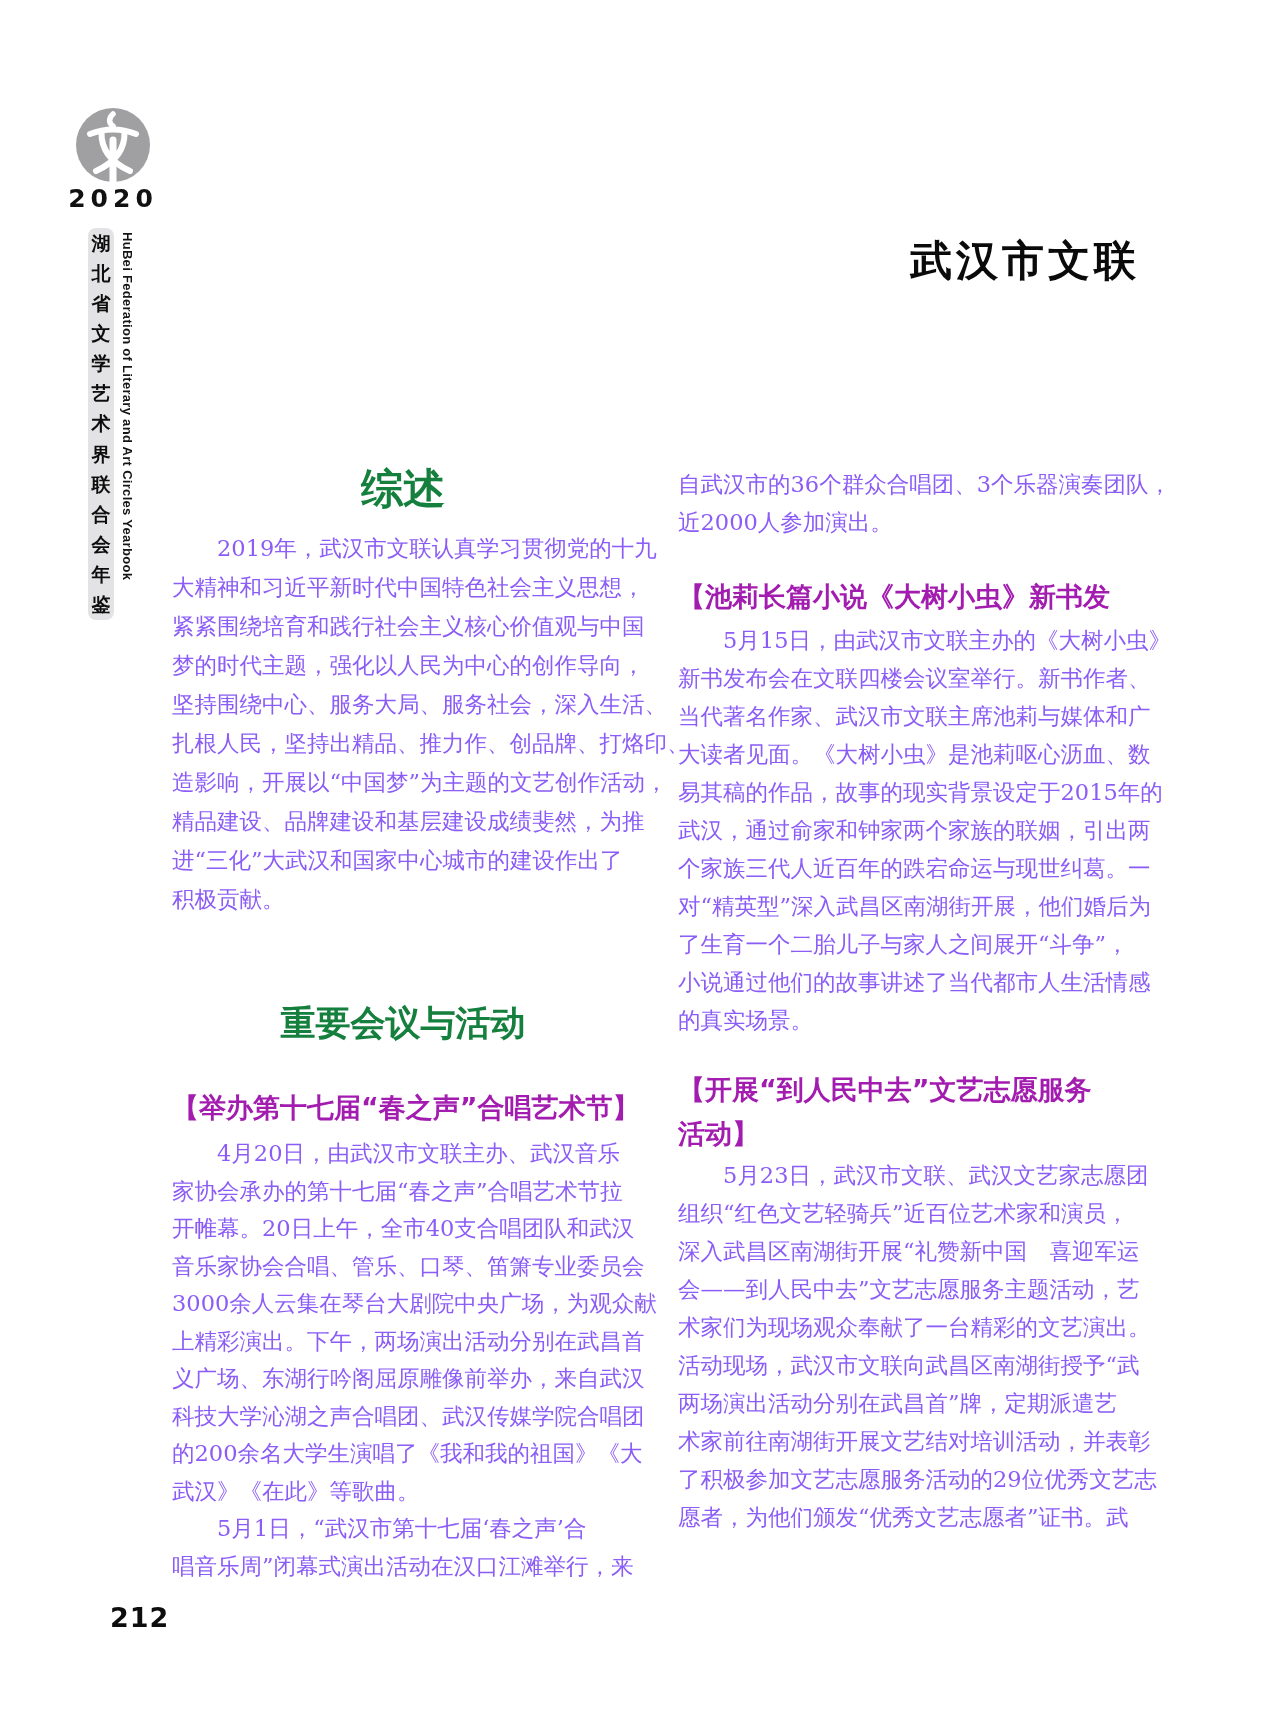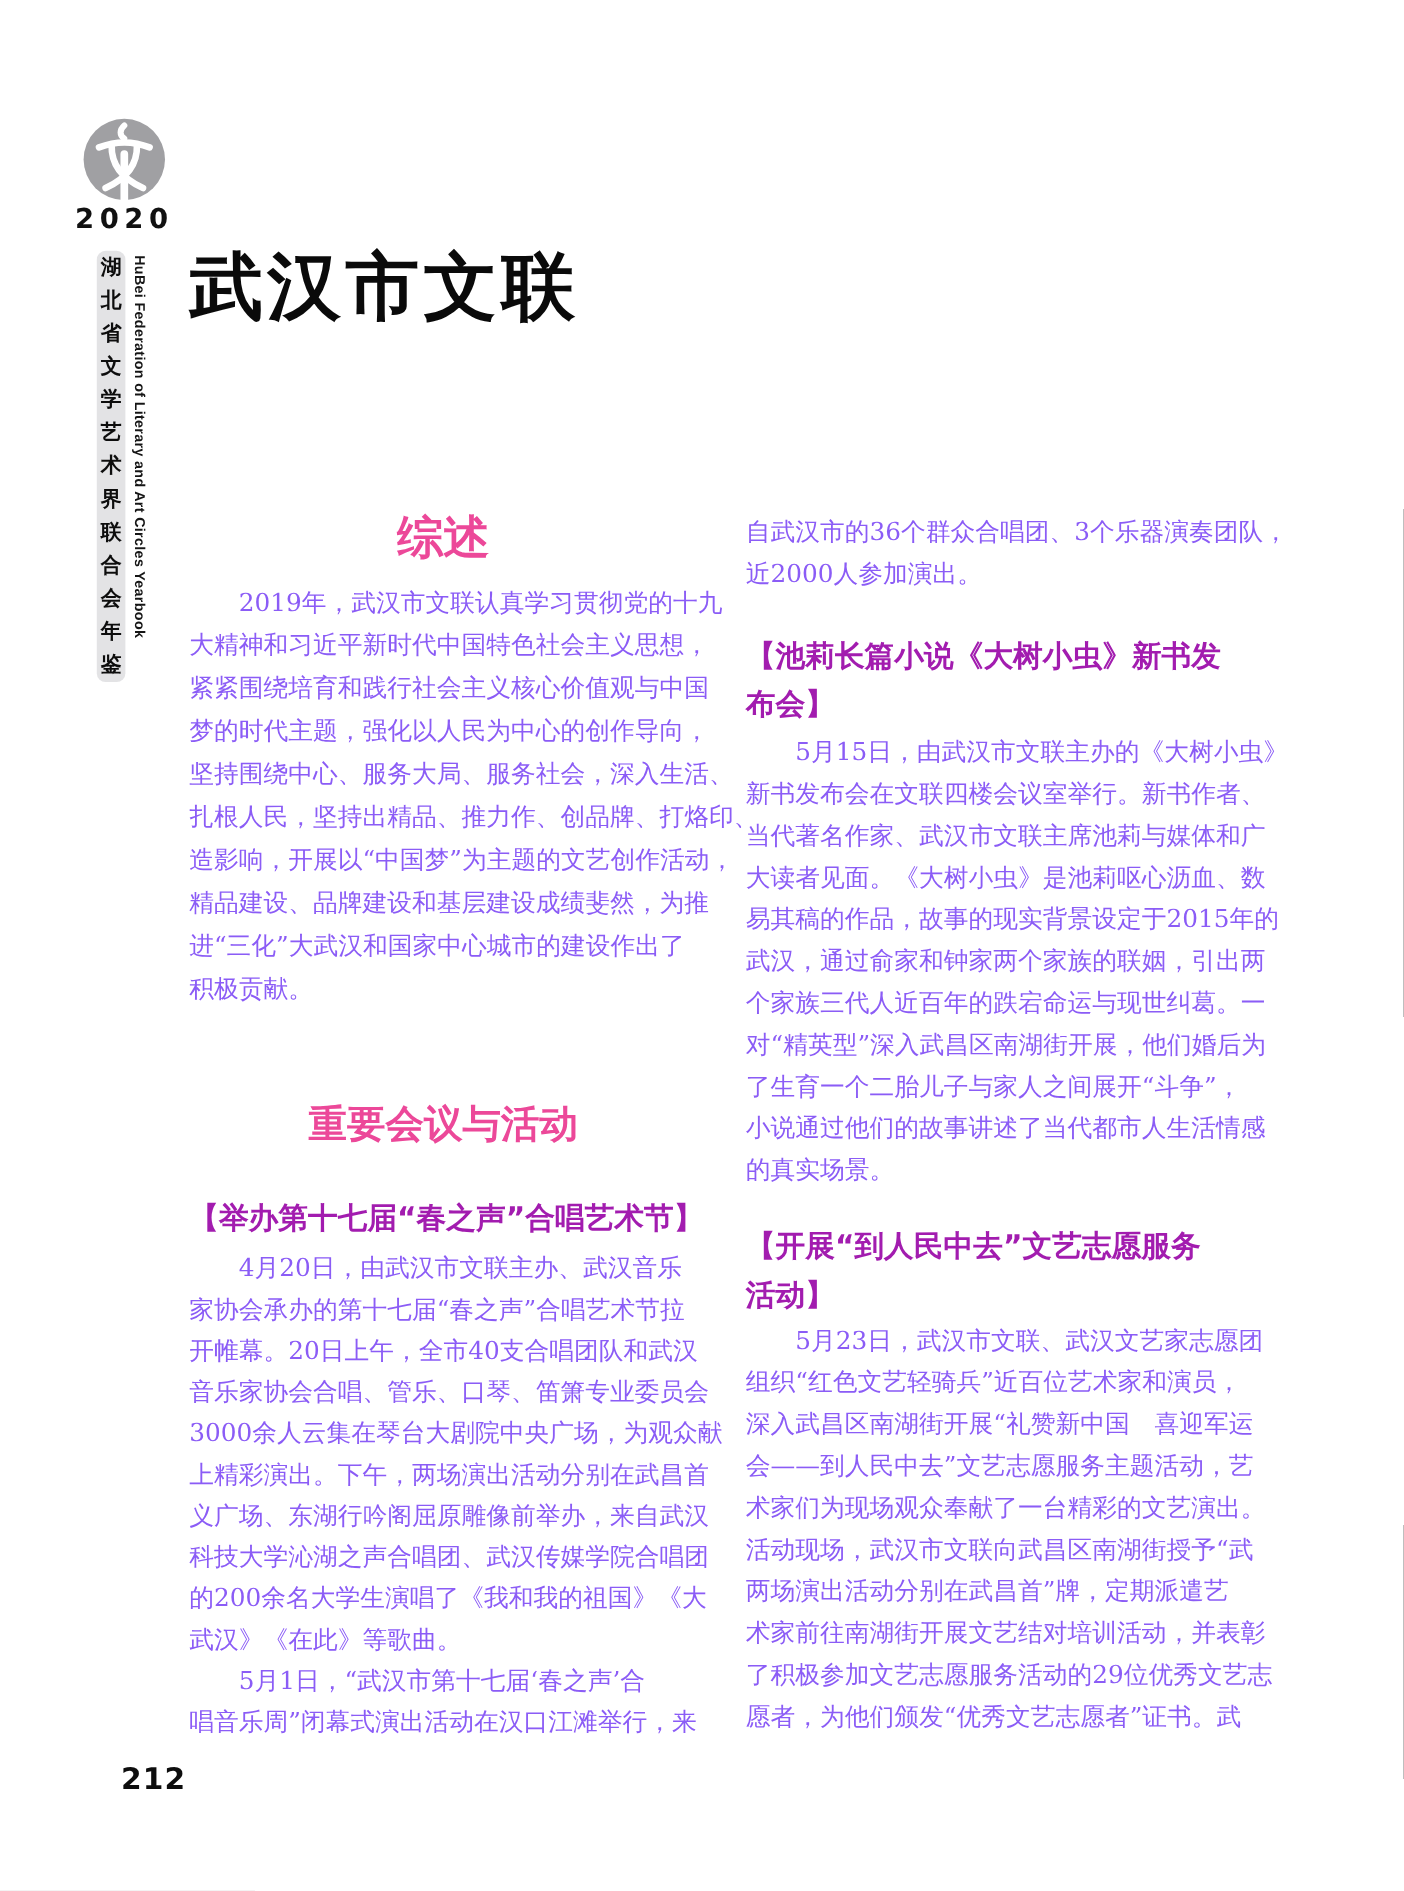--- a/index.html
+++ b/index.html
@@ -29,26 +29,26 @@
   }
   .side-english {
     position:absolute; left:120px; top:232px; height:396px;
     writing-mode:vertical-rl; text-orientation:mixed;
     font-family:"Liberation Sans","DejaVu Sans",sans-serif;
     font-weight:bold; font-size:13px; letter-spacing:0.3px; color:#151515;
   }
   
   .page-title {
     position:absolute; left:172px; top:232px; width:968px; margin:0;
-    text-align:left; font-size:67px; line-height:58px; font-weight:bold;
+    text-align:right; font-size:42px; line-height:58px; font-weight:bold;
     letter-spacing:4px; font-family:"DejaVu Serif","Liberation Serif",serif;
     color:#0a0a0a;
   }
   .h-center {
-    text-align:center; font-weight:bold; color:#ec4899;
+    text-align:center; font-weight:bold; color:#15803d;
     font-family:"DejaVu Sans","Liberation Sans",sans-serif;
   }
   .h-overview { font-size:42px; line-height:48px; margin:0; }
   .h-meetings { font-size:35px; line-height:46px; margin:81px 0 0 0; }
   .sec-title {
     font-family:"DejaVu Sans","Liberation Sans",sans-serif;
     font-weight:bold; font-size:27px; color:#a21caf;
   }
   .sec-title-one { margin-top:44px; line-height:36px; white-space:nowrap; }
   .sec-title .line { line-height:44px; }
@@ -144,21 +144,20 @@
       </div>
   </div>
 
   <div class="col col-right">
     <div class="body-lines cont-para">
         <div class="line">自武汉市的36个群众合唱团、3个乐器演奏团队，</div>
         <div class="line">近2000人参加演出。</div>
       </div>
     <div class="sec-title sec2-head">
         <div class="line">【池莉长篇小说《大树小虫》新书发</div>
-        <div class="line">布会】</div>
       </div>
     <div class="body-lines sec2-para">
         <div class="line">　　5月15日，由武汉市文联主办的《大树小虫》</div>
         <div class="line">新书发布会在文联四楼会议室举行。新书作者、</div>
         <div class="line">当代著名作家、武汉市文联主席池莉与媒体和广</div>
         <div class="line">大读者见面。《大树小虫》是池莉呕心沥血、数</div>
         <div class="line">易其稿的作品，故事的现实背景设定于2015年的</div>
         <div class="line">武汉，通过俞家和钟家两个家族的联姻，引出两</div>
         <div class="line">个家族三代人近百年的跌宕命运与现世纠葛。一</div>
         <div class="line">对“精英型”深入武昌区南湖街开展，他们婚后为</div>

